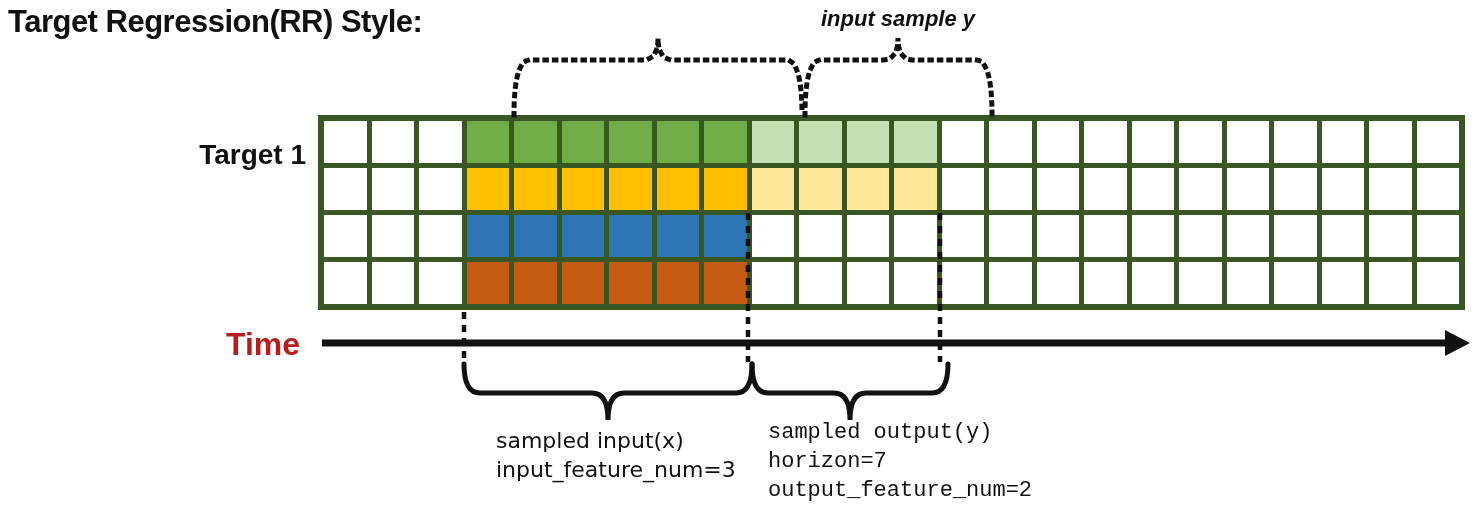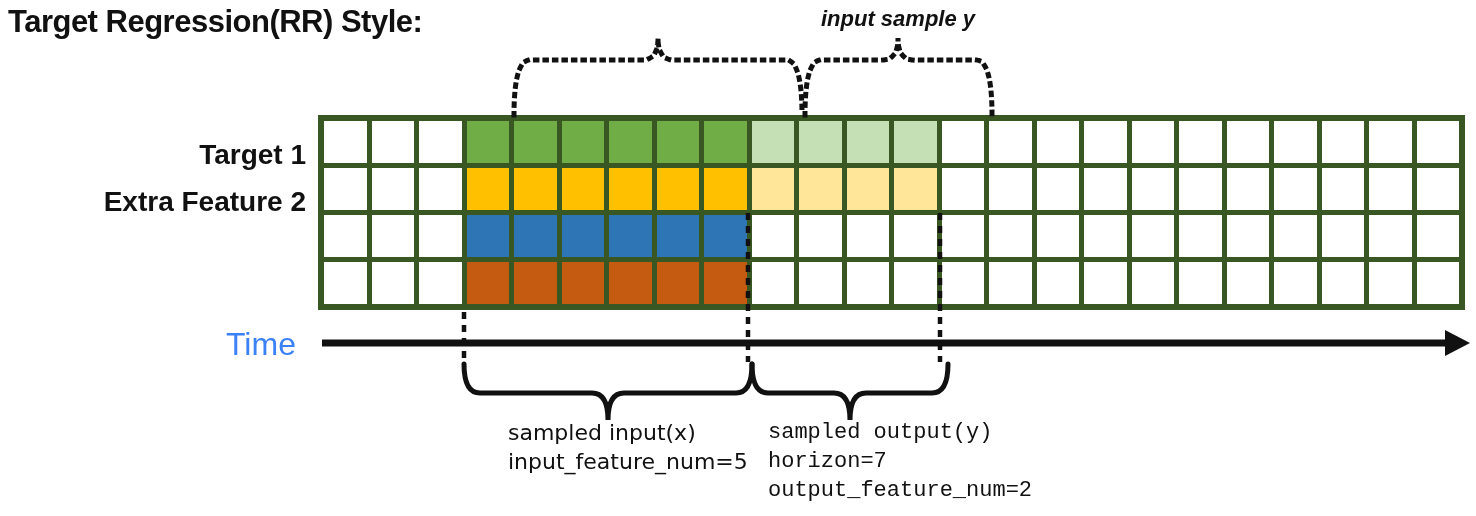--- a/index.html
+++ b/index.html
@@ -41,49 +41,48 @@
     display:grid;
     grid-template-columns:repeat(24,1fr);
     grid-template-rows:repeat(4,1fr);
     gap:5px;
     border:6px solid #385723;
     background:#385723;
   }
   .cell{width:100%;height:100%;}
   .time-label{
     position:absolute;left:226px;top:326px;
-    font-size:32px;font-weight:normal;color:#3b82f6;
+    font-size:32px;font-weight:bold;color:#b91c1c;
     white-space:nowrap;
   }
   svg.overlay{
     position:absolute;left:0;top:0;
     pointer-events:none;
   }
   .caption{
     position:absolute;top:418px;
     font-size:22px;line-height:29px;color:#111111;
     font-family:"DejaVu Sans","Liberation Sans",sans-serif;
     font-weight:500;
     white-space:nowrap;
   }
-  .caption.input{left:508px;}
+  .caption.input{left:496px;margin-top:8px;}
   .caption.output{left:768px;font-family:Liberation Mono, monospace;}
 </style>
 </head>
 <body>
 
 <div class="canvas">
 
   <div class="title">Target Regression(RR) Style:</div>
 
   <div class="top-label y">input sample y</div>
 
   <div class="row-labels">
     <div class="row-label">Target 1</div>
-    <div class="row-label">Extra Feature 2</div>
   </div>
 
   <div id="grid" style="background: rgb(56, 87, 35); border-color: rgb(56, 87, 35);">
       <div class="cell" style="background: rgb(255, 255, 255);"></div>
       <div class="cell" style="background: rgb(255, 255, 255);"></div>
       <div class="cell" style="background: rgb(255, 255, 255);"></div>
       <div class="cell" style="background: rgb(112, 173, 71);"></div>
       <div class="cell" style="background: rgb(112, 173, 71);"></div>
       <div class="cell" style="background: rgb(112, 173, 71);"></div>
       <div class="cell" style="background: rgb(112, 173, 71);"></div>
@@ -193,21 +192,21 @@
     <line x1="322" y1="343" x2="1448" y2="343" stroke="#111111" stroke-width="7"></line>
     <polygon points="1445,330 1470,343 1445,356" fill="#111111"></polygon>
 
     <path d="M 464 364 Q 464 393 480 393 L 592 393 Q 608 393 608 420 Q 608 393 624 393 L 736 393 Q 752 393 752 364" fill="none" stroke="#111111" stroke-width="5" stroke-linecap="round"></path>
 
     <path d="M 752 364 Q 752 393 768 393 L 834 393 Q 850 393 850 420 Q 850 393 866 393 L 932 393 Q 948 393 948 364" fill="none" stroke="#111111" stroke-width="5" stroke-linecap="round"></path>
   </svg>
 
   <div class="caption input">
     <div>sampled input(x)</div>
-    <div>input_feature_num=5</div>
+    <div>input_feature_num=3</div>
   </div>
   <div class="caption output">
     <div>sampled output(y)</div>
     <div>horizon=7</div>
     <div>output_feature_num=2</div>
   </div>
 
 </div>
 
 </body></html>

